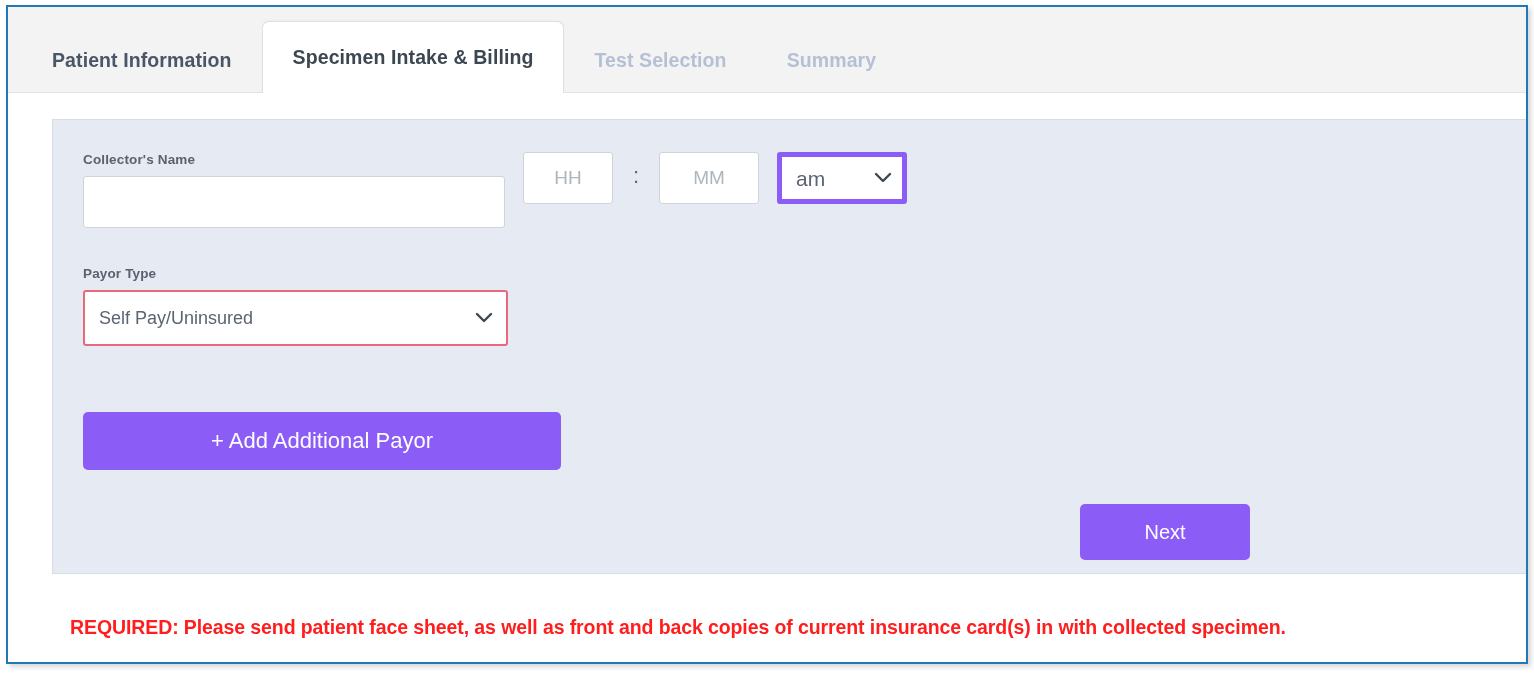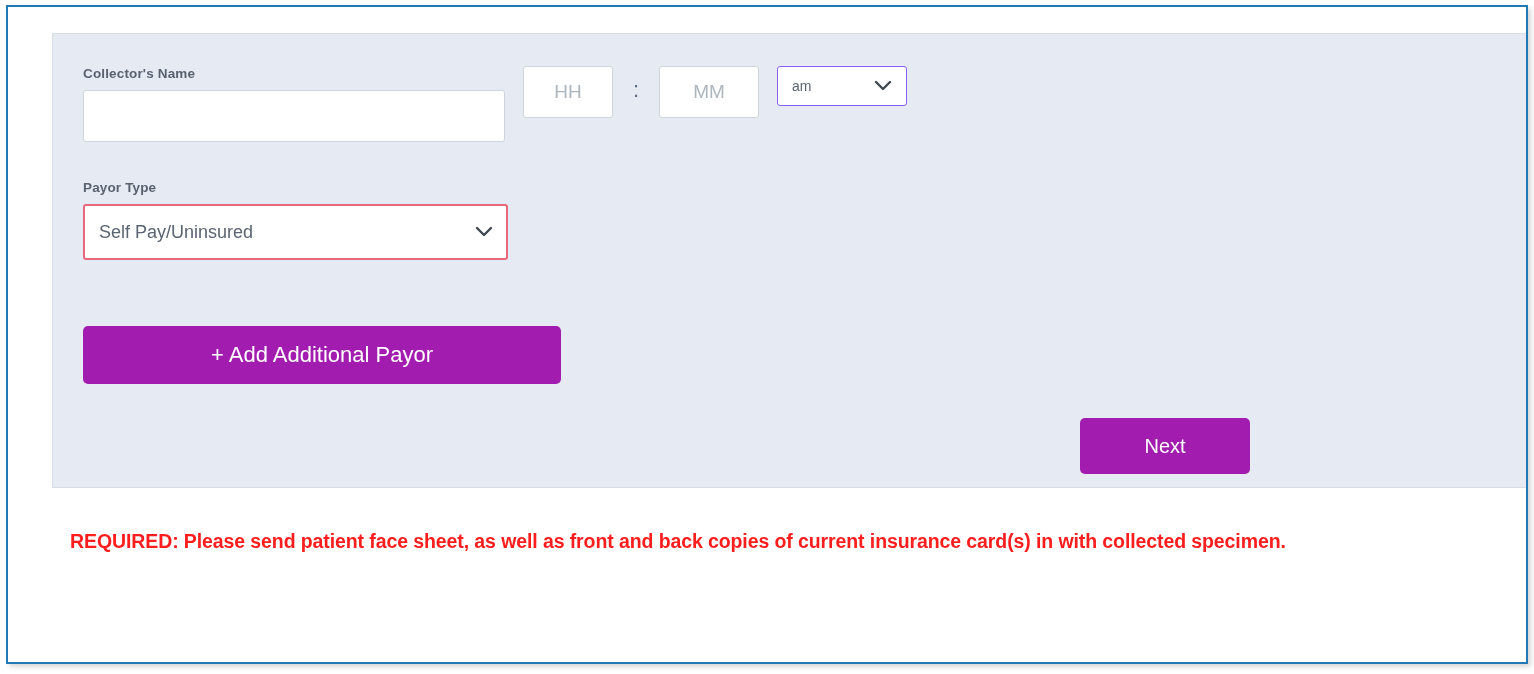--- a/index.html
+++ b/index.html
@@ -125,25 +125,25 @@
     font-size: 22px;
     color: #5d6b82;
     align-self: flex-end;
   }
 
   
   .sel-wrap { position: relative; display: inline-block; }
   .sel {
     -webkit-appearance: none;
     appearance: none;
-    height: 40px;
-    border: 1px solid #8b5cf6;
+    height: 52px;
+    border: 5px solid #8b5cf6;
     background: #ffffff;
     border-radius: 3px;
-    font-size: 14px;
+    font-size: 21px;
     font-family: "Liberation Sans", sans-serif;
     color: #5b6472;
     padding: 0 40px 0 14px;
     outline: none;
     cursor: pointer;
   }
   .sel.invalid { border: 2px solid #e8697d; }
   .w-ampm   { width: 130px; }
   .w-payor  { width: 425px; font-size: 18px; height: 56px; }
   .chev {
@@ -155,21 +155,21 @@
     line-height: 0;
   }
 
   .gap-left { margin-left: 56px; }
   .gap-sm   { margin-left: 18px; }
 
   .spacer-row { height: 38px; }
 
   
   .btn {
-    background: #a21caf;
+    background: #8b5cf6;
     color: #ffffff;
     border: none;
     border-radius: 5px;
     font-family: "Liberation Sans", sans-serif;
     font-size: 22px;
     cursor: pointer;
     line-height: 1;
   }
   .btn-addpayor {
     width: 478px;
@@ -198,20 +198,26 @@
     margin-left: 18px;
     white-space: nowrap;
   }
 </style>
 </head>
 <body>
 
 <div class="screen">
   <div class="window">
 
+    <div class="tabstrip">
+      <button class="tab done">Patient Information</button>
+      <button class="tab active">Specimen Intake &amp; Billing</button>
+      <button class="tab muted">Test Selection</button>
+      <button class="tab muted">Summary</button>
+    </div>
 
     <div class="body-area">
 
       <div class="panel">
 
         <div class="row">
 
           <div class="field">
             <label class="field-label">Collector's Name</label>
             <input class="txt w-collector" type="text" value="" style="">

